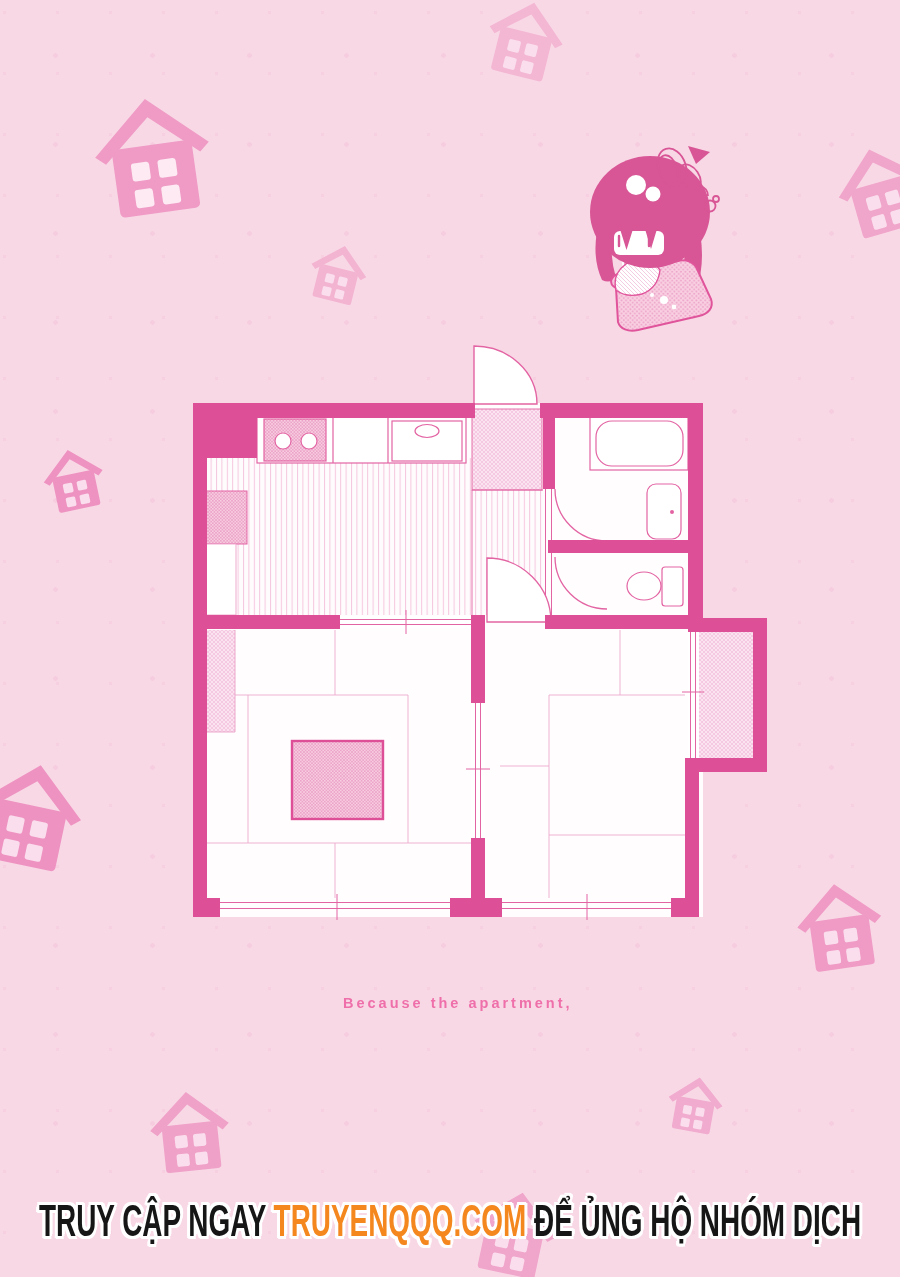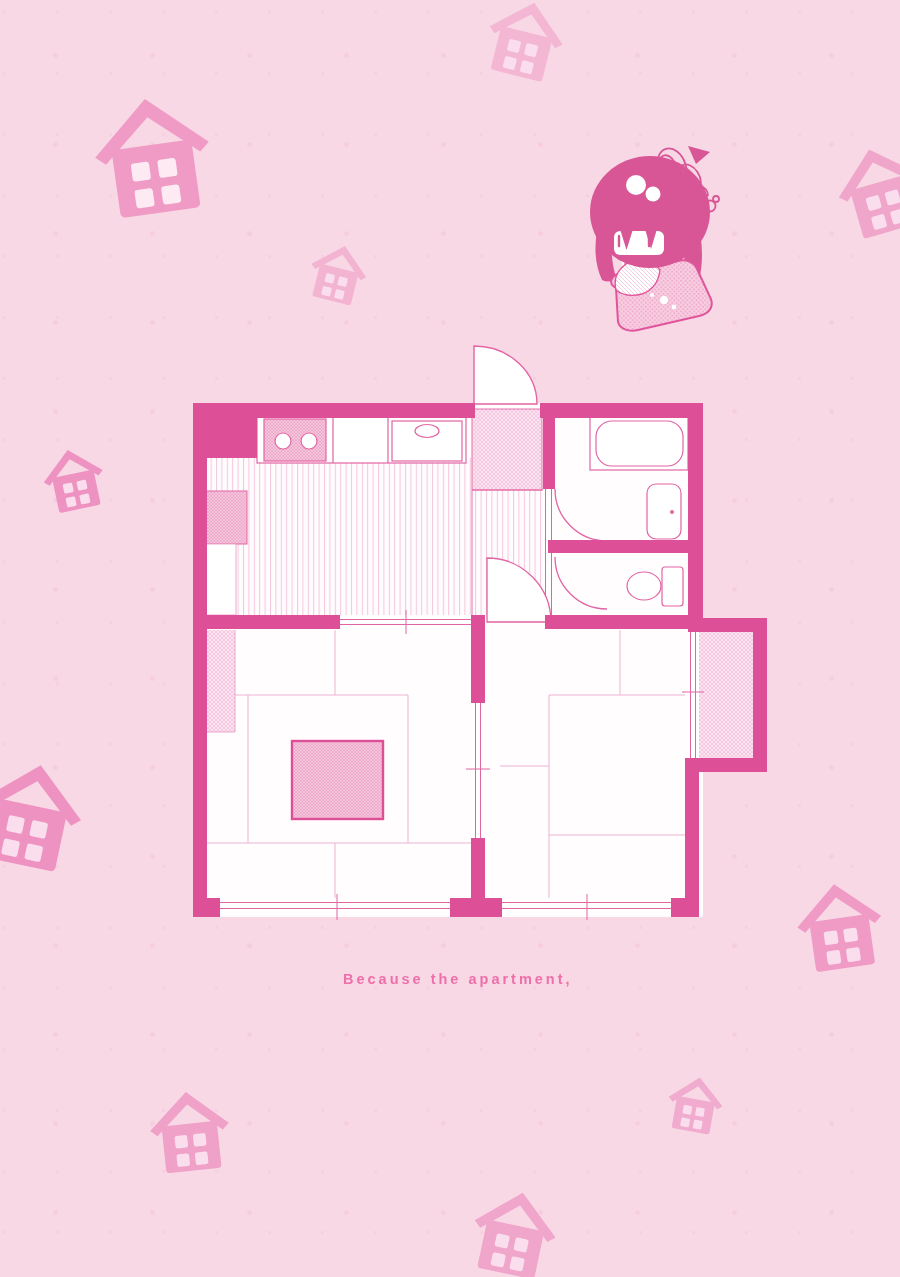--- a/index.html
+++ b/index.html
@@ -9,21 +9,21 @@
     background-image:
       radial-gradient(circle, rgba(224,130,175,.13) 2px, transparent 2.6px),
       radial-gradient(circle, rgba(224,130,175,.10) 1.4px, transparent 2px);
     background-size:97px 89px, 53px 61px;
     background-position:7px 11px, 31px 43px;}
   .house-layer{position:absolute;inset:0;z-index:1;}
   .house{position:absolute;display:block;}
   .house .win{fill:var(--w,#fbdeed);}
   .floorplan{position:absolute;left:185px;top:338px;width:590px;height:587px;z-index:2;}
   .character{position:absolute;left:560px;top:135px;width:170px;height:210px;z-index:3;}
-  .caption{position:absolute;left:343px;top:960px;z-index:3;color:var(--caption-color,#ee6fa9);
+  .caption{position:absolute;left:343px;top:984px;z-index:3;color:var(--caption-color,#ee6fa9);
     font-size:14.5px;font-weight:bold;letter-spacing:3px;line-height:38px;white-space:nowrap;}
   .footer{position:absolute;left:0;top:1172px;width:900px;height:97px;z-index:4;
     display:flex;align-items:center;justify-content:center;}
   .footer-text{white-space:nowrap;transform:scaleX(0.62);transform-origin:50% 50%;
     font-size:45px;font-weight:bold;letter-spacing:0px;color:var(--footer-text-color,#161616);
     text-shadow:
       -4px 0 0 #fff, 4px 0 0 #fff, 0 -3px 0 #fff, 0 3px 0 #fff,
       -3px -3px 0 #fff, 3px -3px 0 #fff, -3px 3px 0 #fff, 3px 3px 0 #fff,
       -5px 2px 0 #fff, 5px -2px 0 #fff;}
   .footer-site{color:var(--footer-site-color,#f5871f);}
@@ -312,14 +312,17 @@
       <circle cx="710" cy="206" r="5.5"></circle>
       <circle cx="716" cy="199" r="3"></circle>
       <path d="M688,146 l22,6 l-14,12 z" fill="var(--hair,#d85695)" stroke="none"></path>
     </g>
   </svg>
 
   <div class="caption">
     <div>Because the apartment,</div>
   </div>
 
+  <div class="footer">
+    <div class="footer-text"><span>TRUY CẬP NGAY </span><span class="footer-site">TRUYENQQQ.COM</span><span> ĐỂ ỦNG HỘ NHÓM DỊCH</span></div>
+  </div>
 
 </div>
 
 </body></html>

